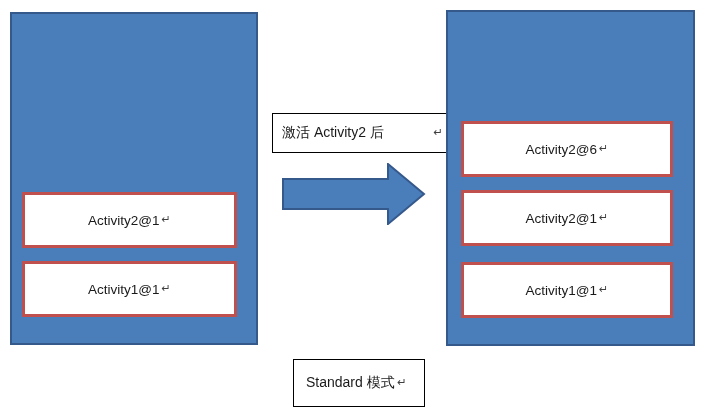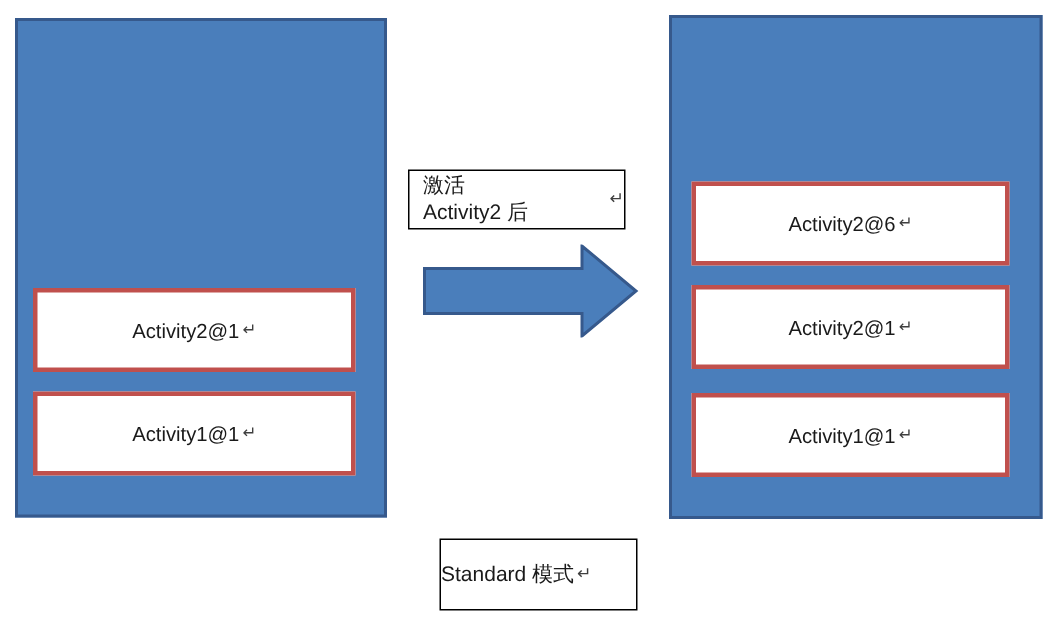--- a/index.html
+++ b/index.html
@@ -40,22 +40,22 @@
   .act-a2 { top: 250px; }
   .label-box {
     position: absolute;
     background: #ffffff;
     border: 1.5px solid var(--label-border, #000000);
     box-sizing: border-box;
     display: flex;
     align-items: center;
     font-size: 14px;
   }
-  .transition-label { left: 272px; top: 113px; width: 145px; height: 40px; padding-left: 9px; gap: 47px; }
-  .caption-box      { left: 293px; top: 359px; width: 132px; height: 48px; padding-left: 0; }
+  .transition-label { left: 272px; top: 113px; width: 176px; height: 40px; padding-left: 9px; gap: 47px; }
+  .caption-box      { left: 293px; top: 359px; width: 132px; height: 48px; padding-left: 12px; }
   .arrow-wrap { position: absolute; left: 282px; top: 163px; width: 144px; height: 62px; }
   .arrow-wrap polygon {
     fill: var(--stack-fill, #4a7ebb);
     stroke: var(--stack-border, #36598c);
     stroke-width: 2;
     stroke-linejoin: miter;
   }
   .ret { color: #3f3f3f; font-size: 0.82em; margin-left: 2px; position: relative; top: -1px; }
 </style>
 </head>

